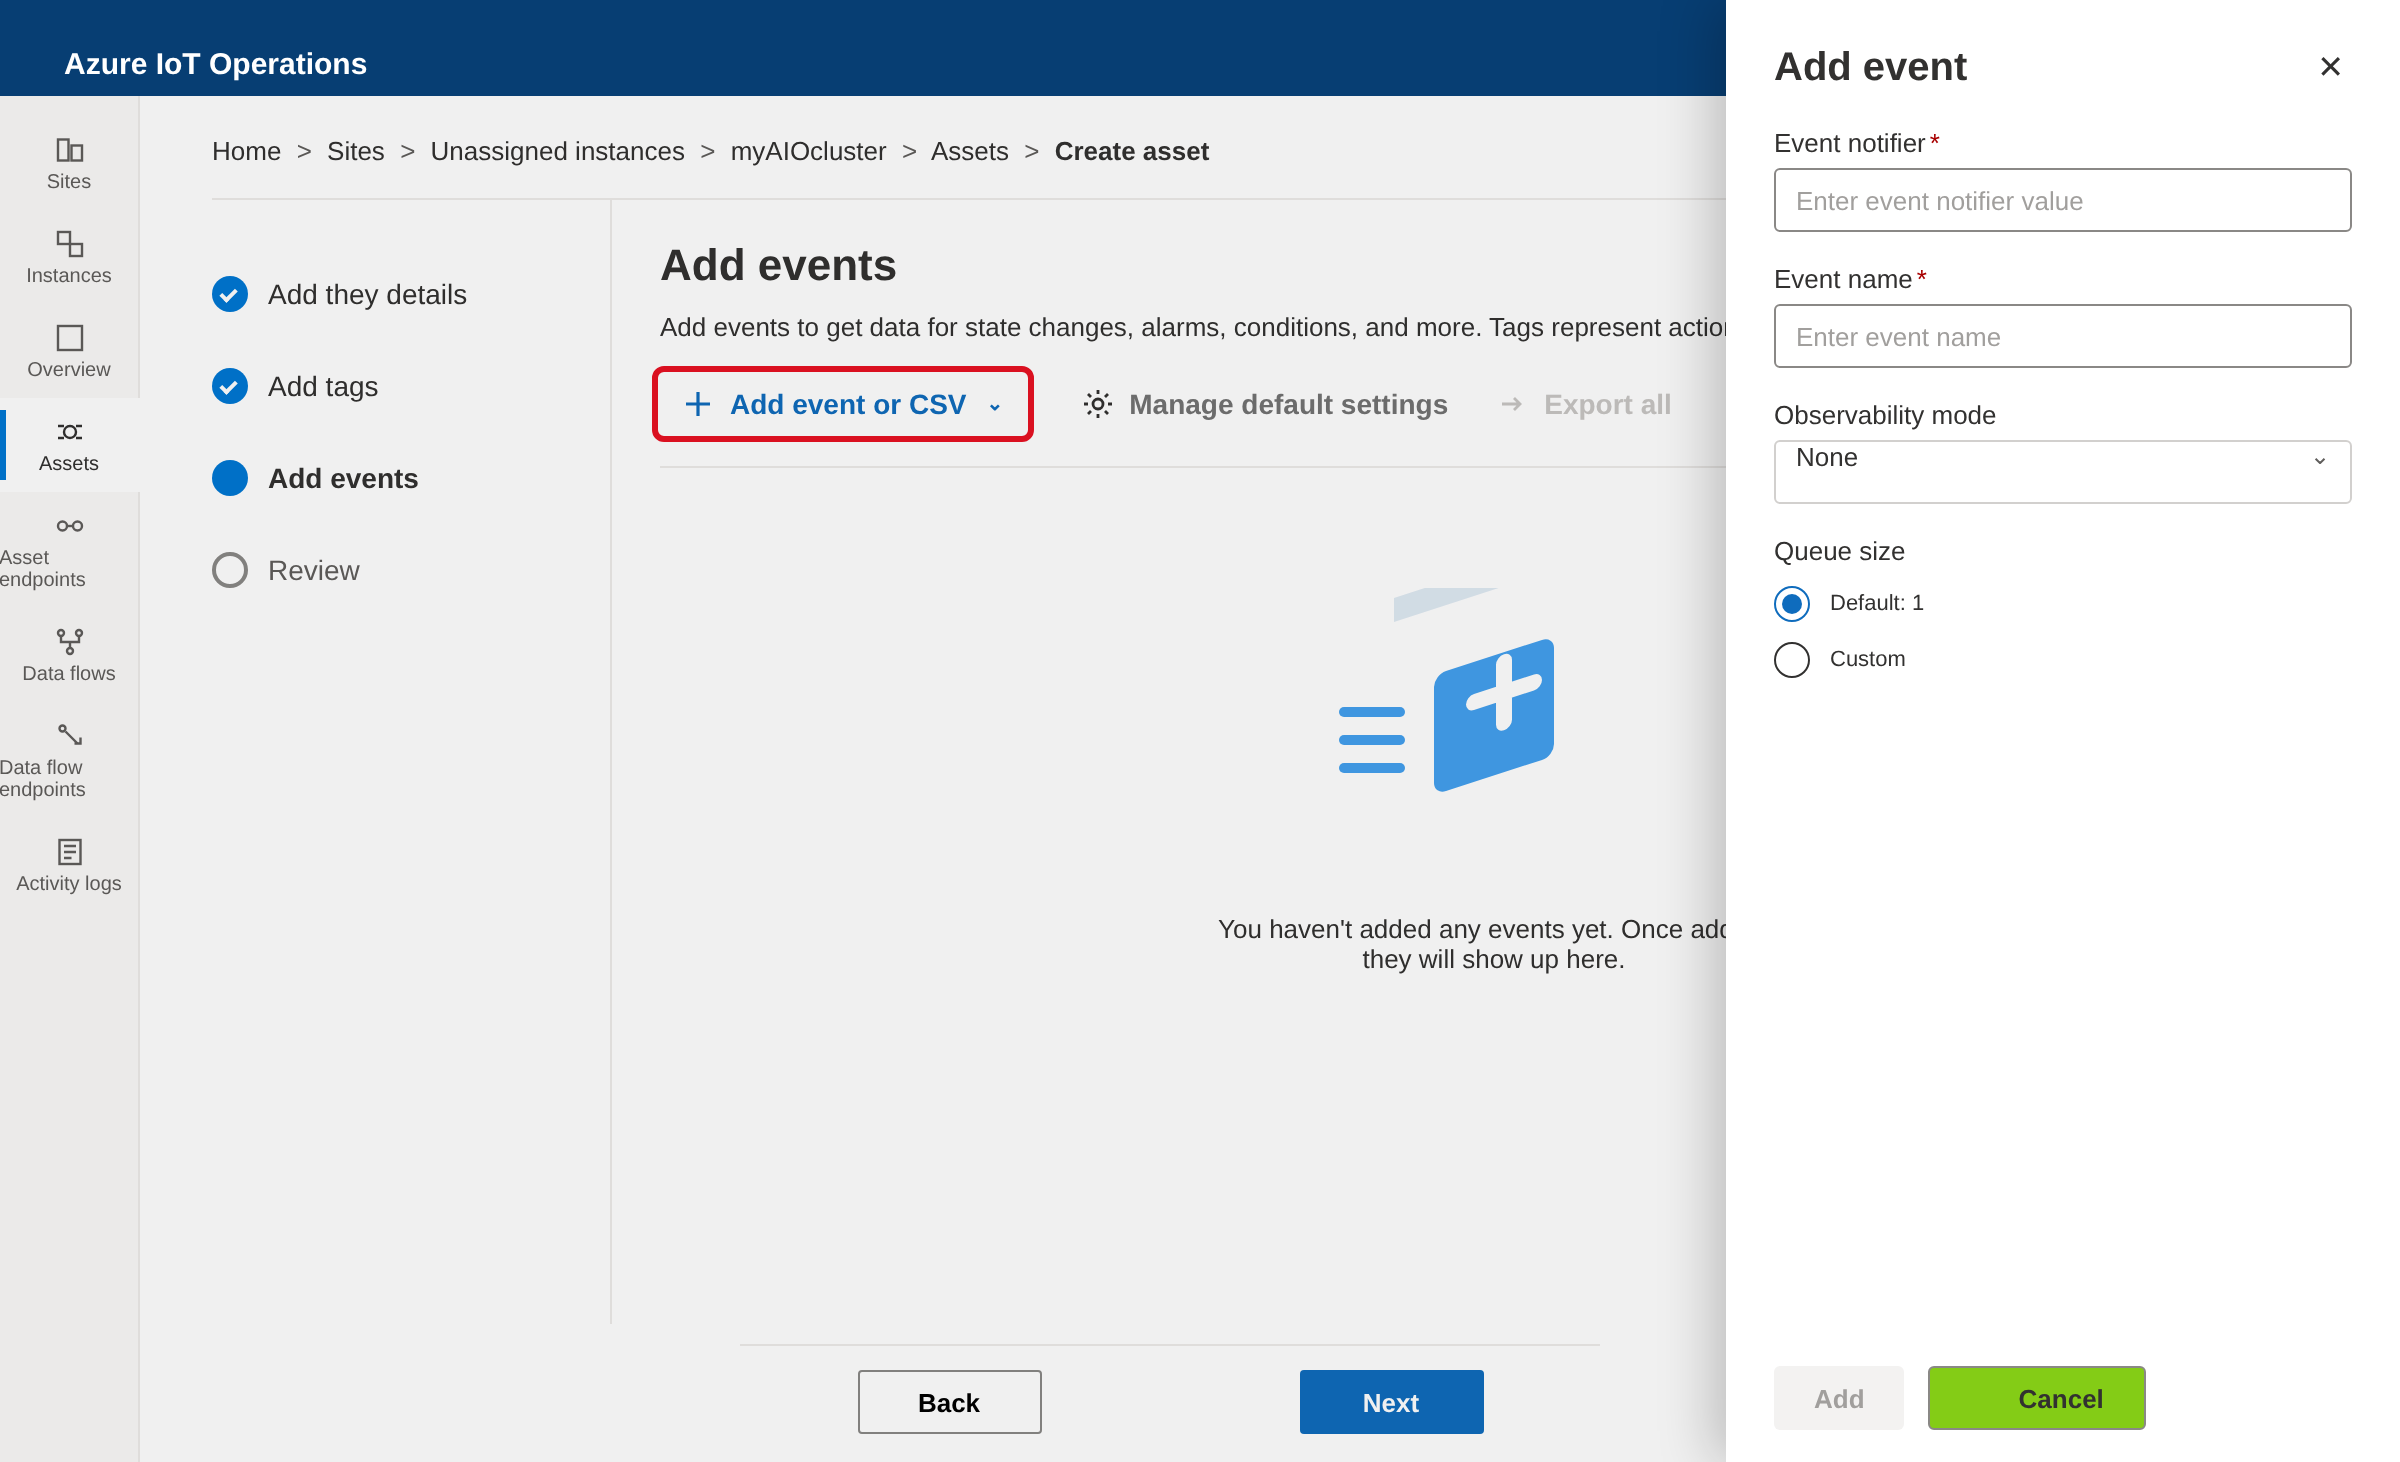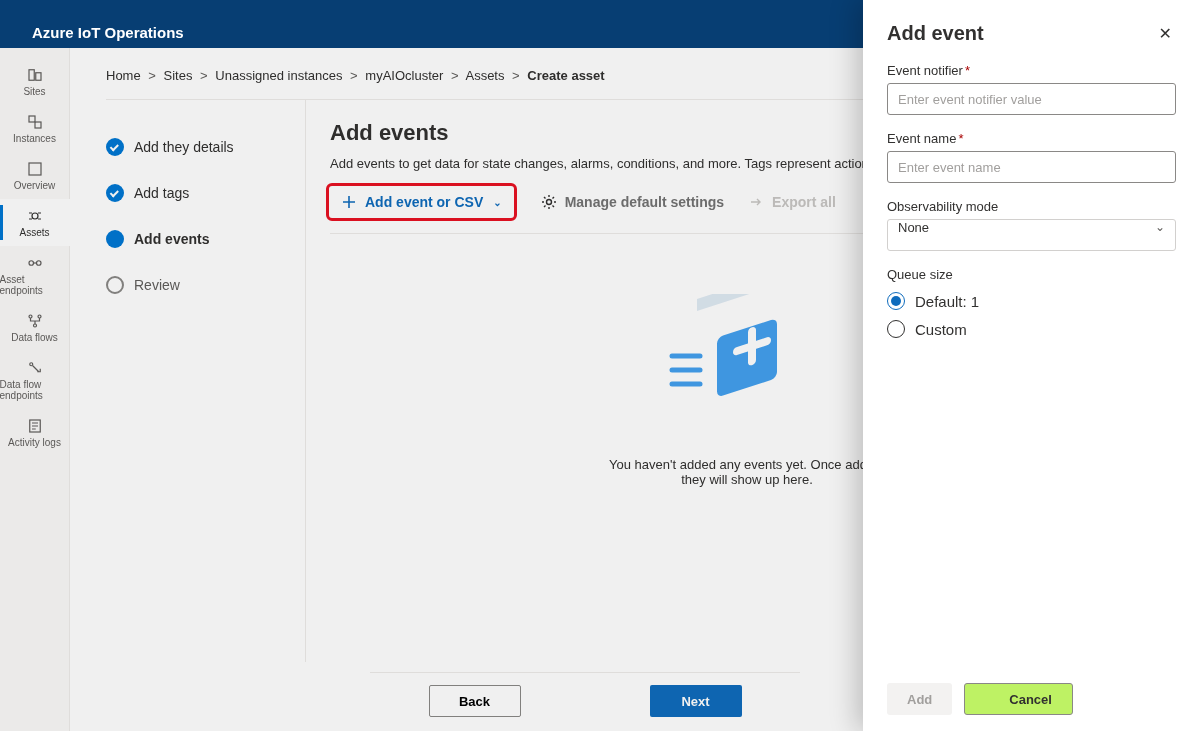--- a/index.html
+++ b/index.html
@@ -273,21 +273,21 @@
   }
   .select-input .chevron {
     font-size: 12px;
     color: #605e5c;
   }
   .radio-row {
     display: flex;
     align-items: center;
     gap: 10px;
     margin-top: 10px;
-    font-size: 15px;
+    font-size: 11px;
     cursor: pointer;
   }
   .radio-outer {
     width: 18px; height: 18px;
     border: 1px solid #323130;
     border-radius: 50%;
     display: flex; align-items: center; justify-content: center;
   }
   .radio-outer.checked { border-color: #0f6cbd; }
   .radio-outer.checked::after {
@@ -310,21 +310,21 @@
     border-radius: 3px;
     cursor: pointer;
   }
   .fbtn.add {
     background: #f3f2f1;
     color: #a19f9d;
     border: none;
     cursor: default;
   }
   .fbtn.cancel {
-    background: #bef264;
+    background: #84cc16;
     color: #323130;
     border: 1px solid #8a8886;
     padding-left: 44px;
   }
   
   .main-mute {
     position: absolute;
     top: 48px; left: 0; right: 0; bottom: 0;
     background: rgba(0,0,0,0.06);
     pointer-events: none;

